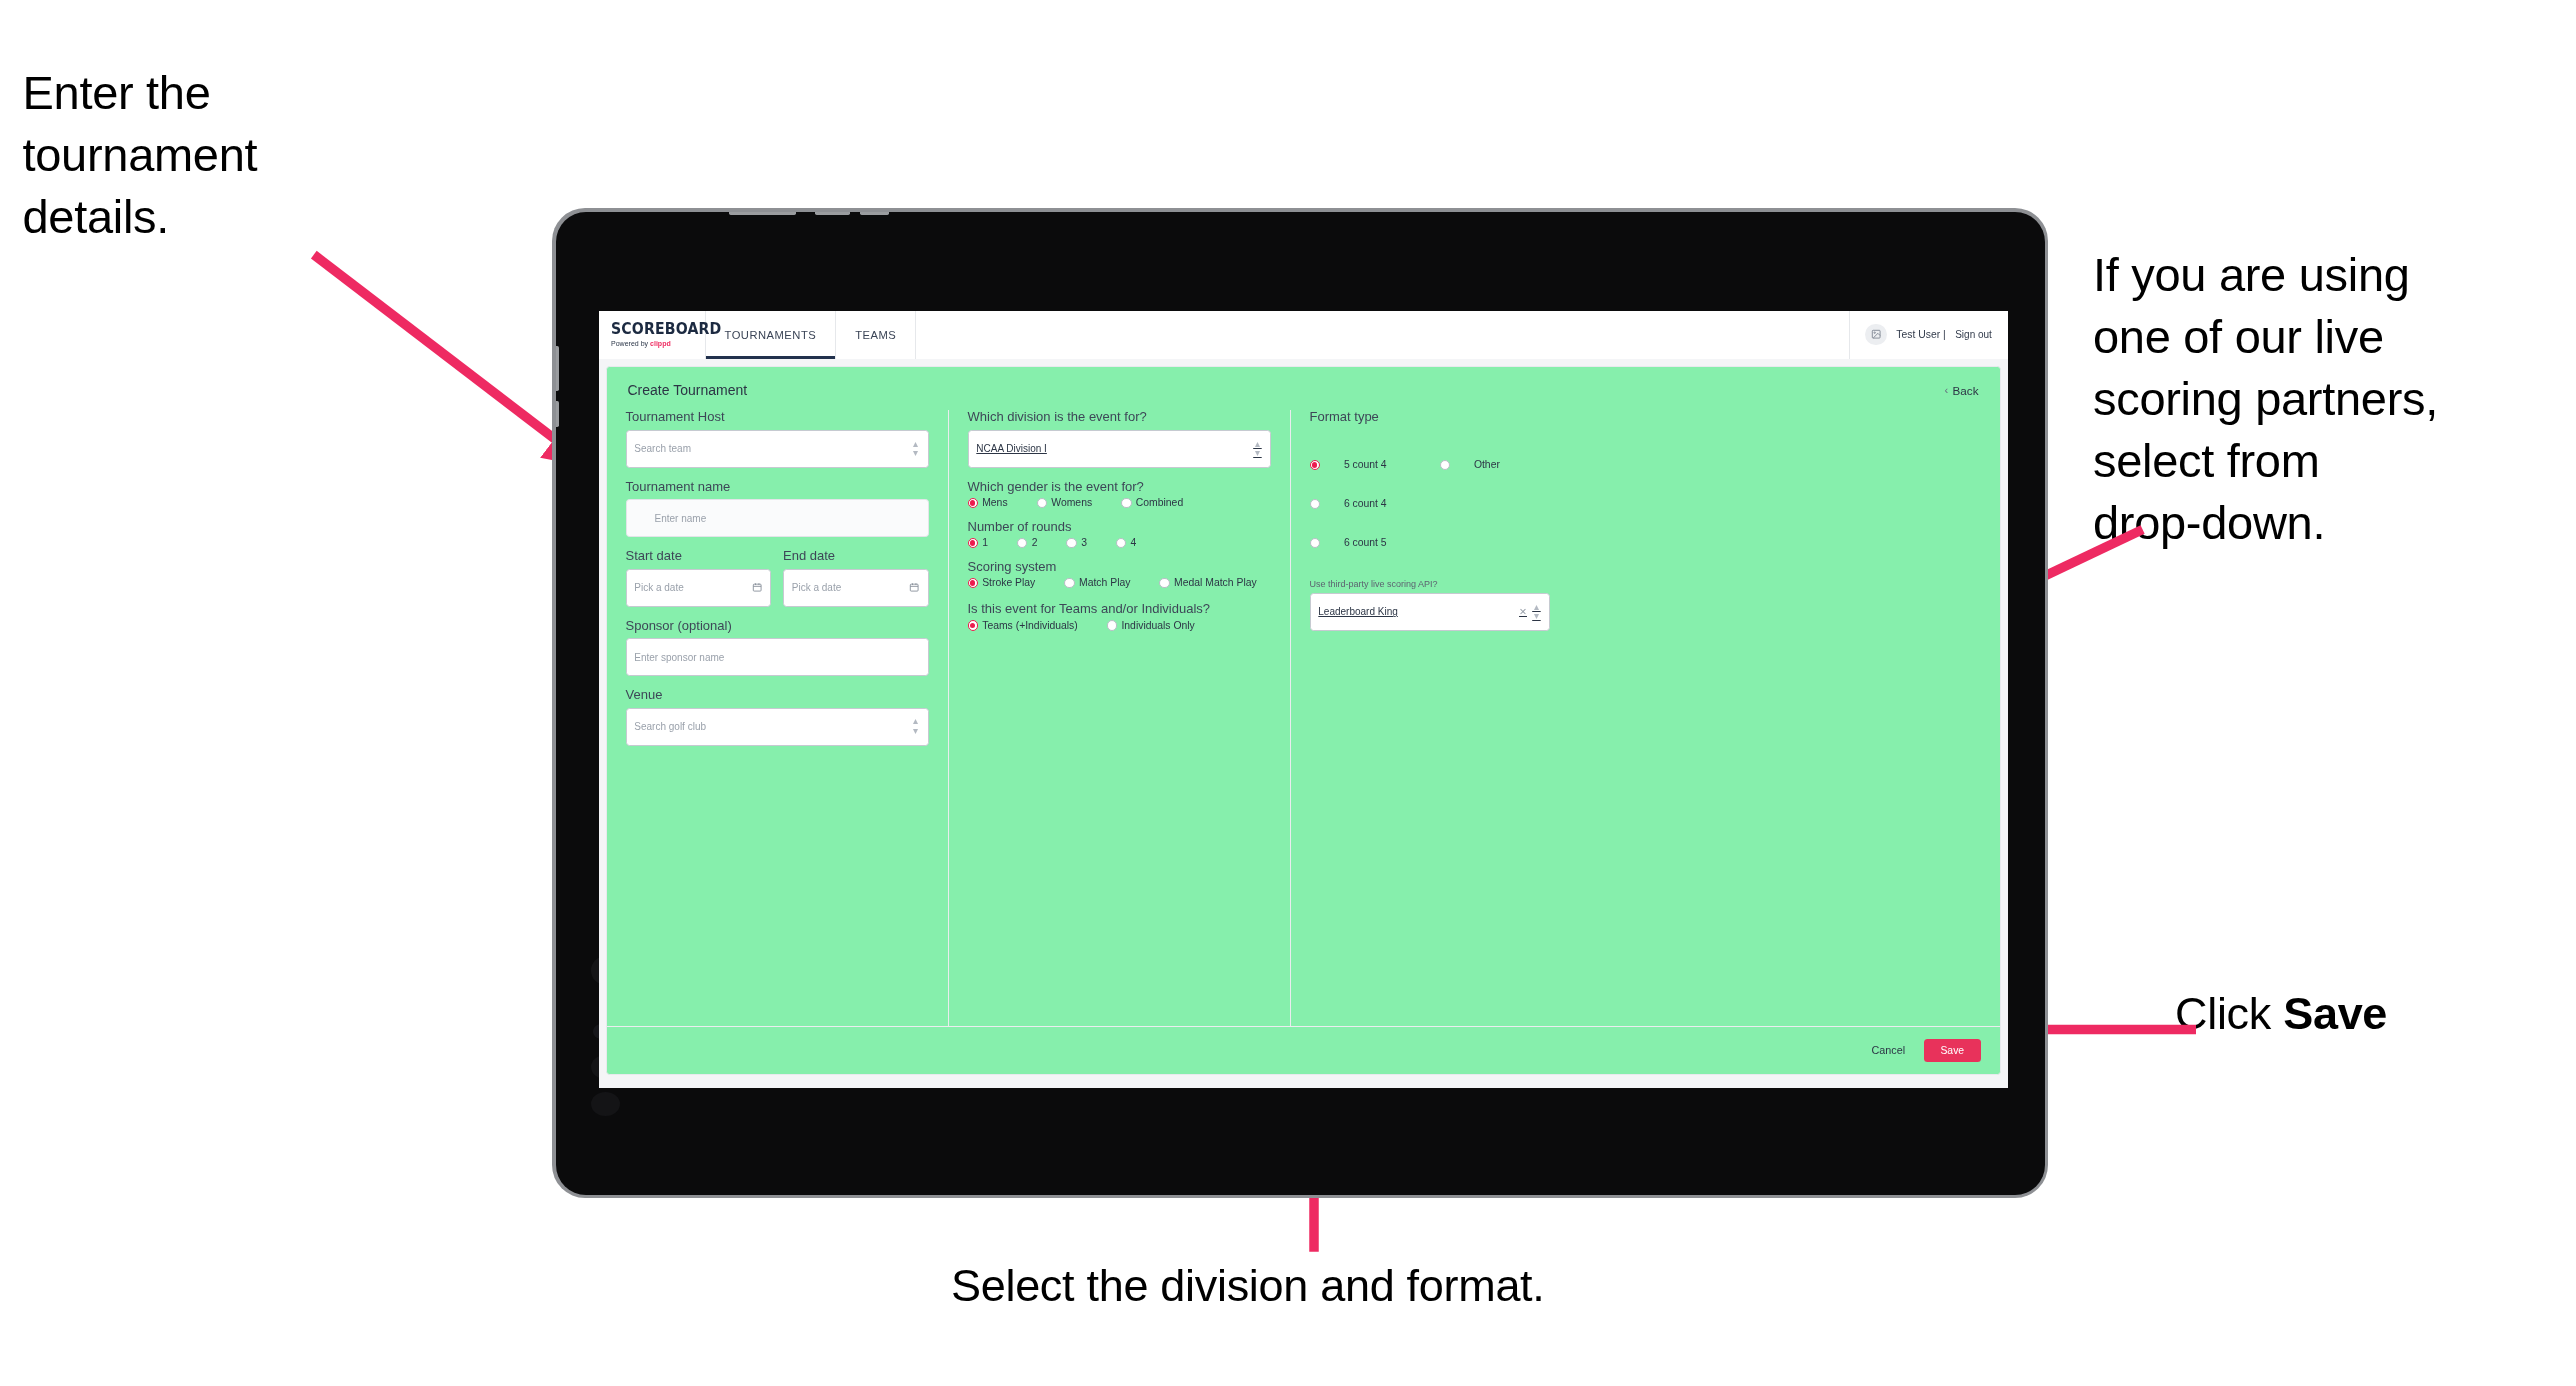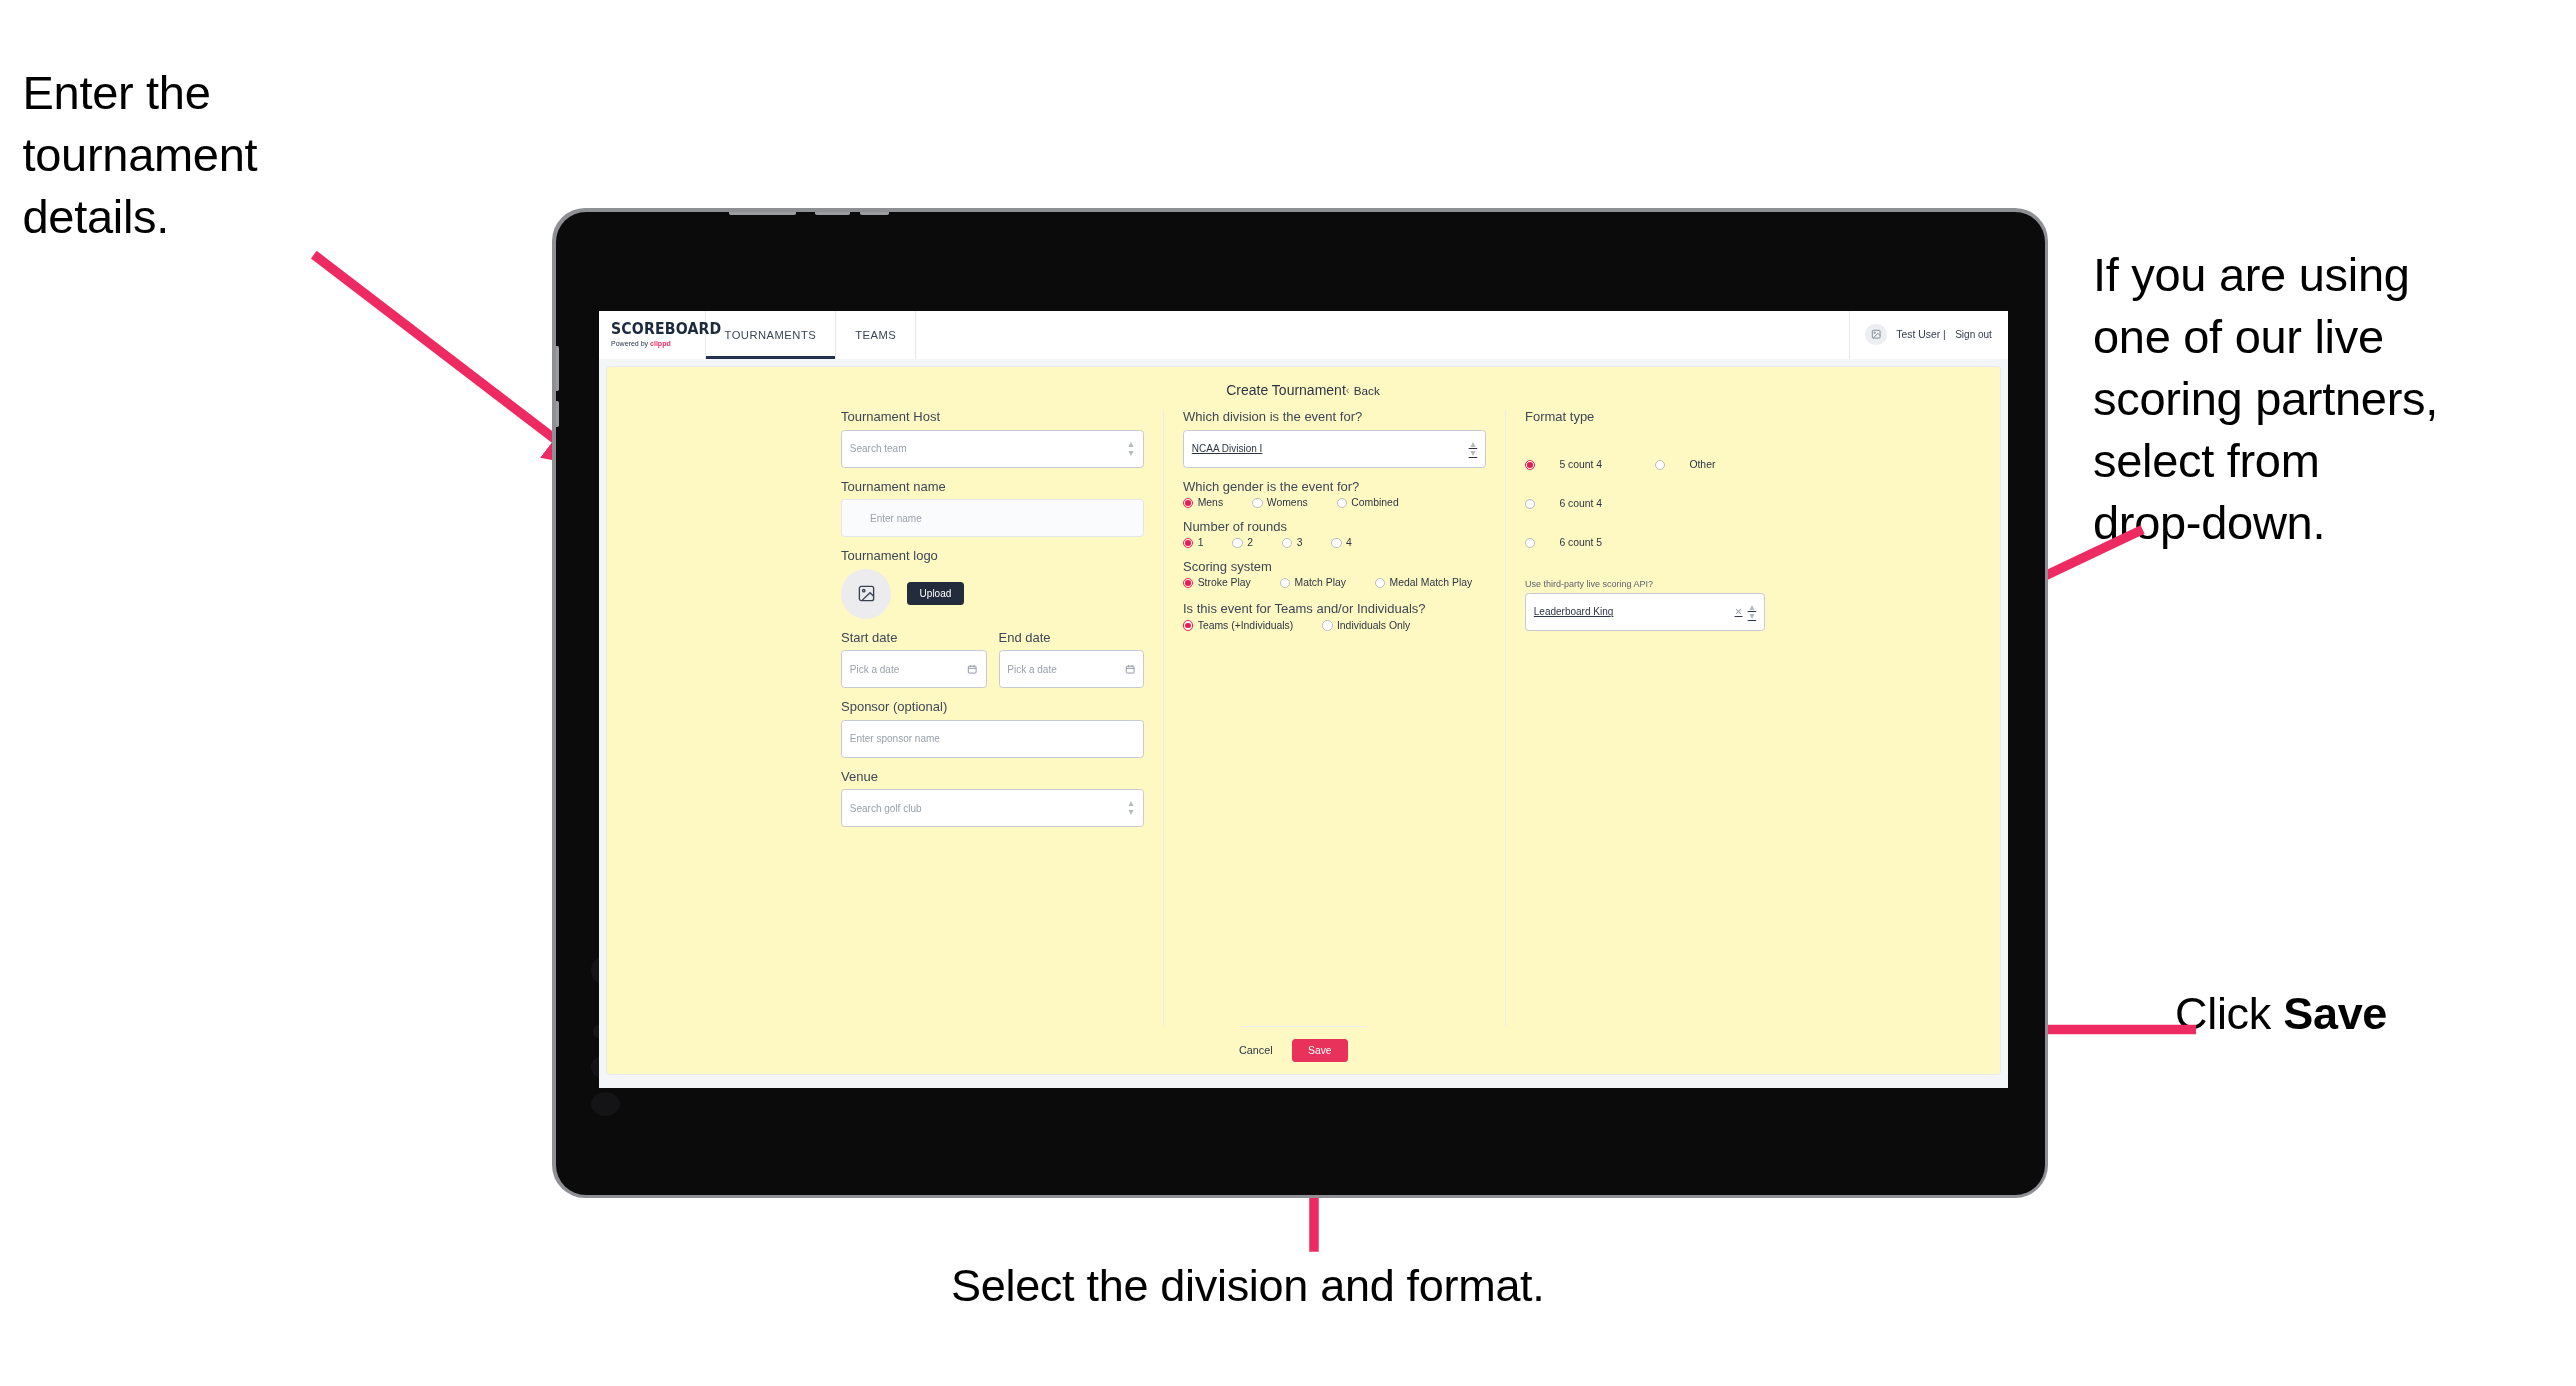--- a/index.html
+++ b/index.html
@@ -124,25 +124,25 @@
     background: #eceef1;
     display: flex; align-items: center; justify-content: center;
   }
   .avatar svg { width: 10.4px; height: 10.4px; }
   .user-name { font-size: 10.4px; color: #333c4c; }
   .sign-out { font-size: 10px; color: #333c4c; cursor: pointer; }
 
   
   .card {
     margin: 7px 7px 8.6px 7px;
-    background: #fef9c3;
+    background: #86efac;
     border: 0.9px solid #e8eaee;
     border-radius: 3.5px;
     height: 709px;
-    display: flex; flex-direction: column; align-items: center;
+    display: flex; flex-direction: column;
   }
   .card-top {
     display: flex; align-items: center; justify-content: space-between;
     padding: 15.6px 21px 12px 21px;
   }
   .card-title { font-size: 14px; color: #2c3545; }
   .back-link {
     font-size: 11.7px; color: #2c3545; cursor: pointer;
     display: flex; align-items: center; gap: 4.3px;
   }
@@ -354,33 +354,20 @@
                 </div>
               </div>
 
               <div class="field-block">
                 <div class="field-label">Tournament name</div>
                 <div class="inp soft">
                   <span>Enter name</span>
                 </div>
               </div>
 
-              <div class="field-block">
-                <div class="field-label">Tournament logo</div>
-                <div class="logo-row">
-                  <div class="logo-circle">
-                    <svg viewBox="0 0 24 24" fill="none" stroke="#3a4250" stroke-width="1.7">
-                      <rect x="3" y="3" width="18" height="18" rx="2.5"></rect>
-                      <circle cx="8.5" cy="8.5" r="1.5"></circle>
-                      <path d="M21 15.5l-4.5-4.5L6 21"></path>
-                    </svg>
-                  </div>
-                  <div class="upload-btn">Upload</div>
-                </div>
-              </div>
 
               <div class="field-block date-row" style="margin-top:8px;">
                 <div class="date-col">
                   <div class="field-label">Start date</div>
                   <div class="inp">
                     <span>Pick a date</span>
                     <span class="cal">
                       <svg width="10.4" height="10.4" viewBox="0 0 24 24" fill="none" stroke="#838b96" stroke-width="2">
                         <rect x="3" y="5" width="18" height="16" rx="2"></rect>
                           <path d="M3 10h18M8 3v4M16 3v4"></path>

